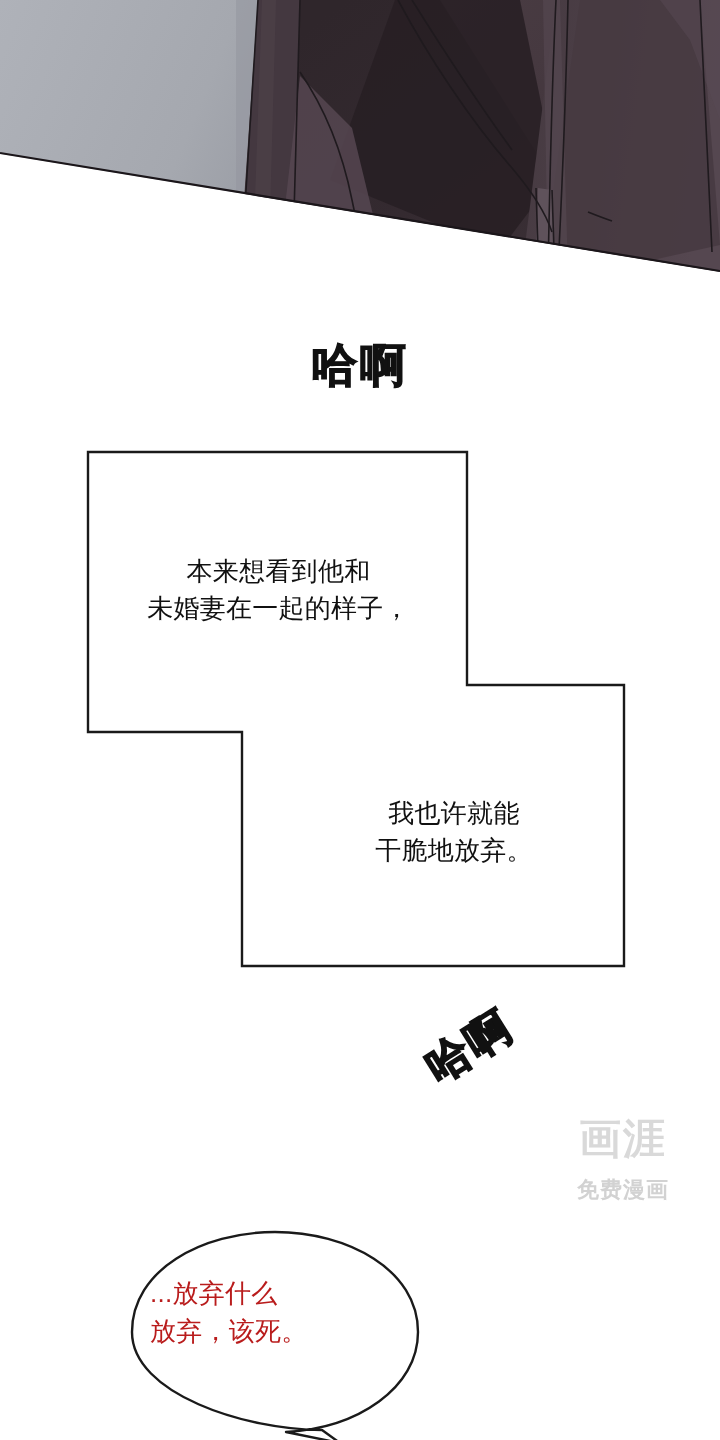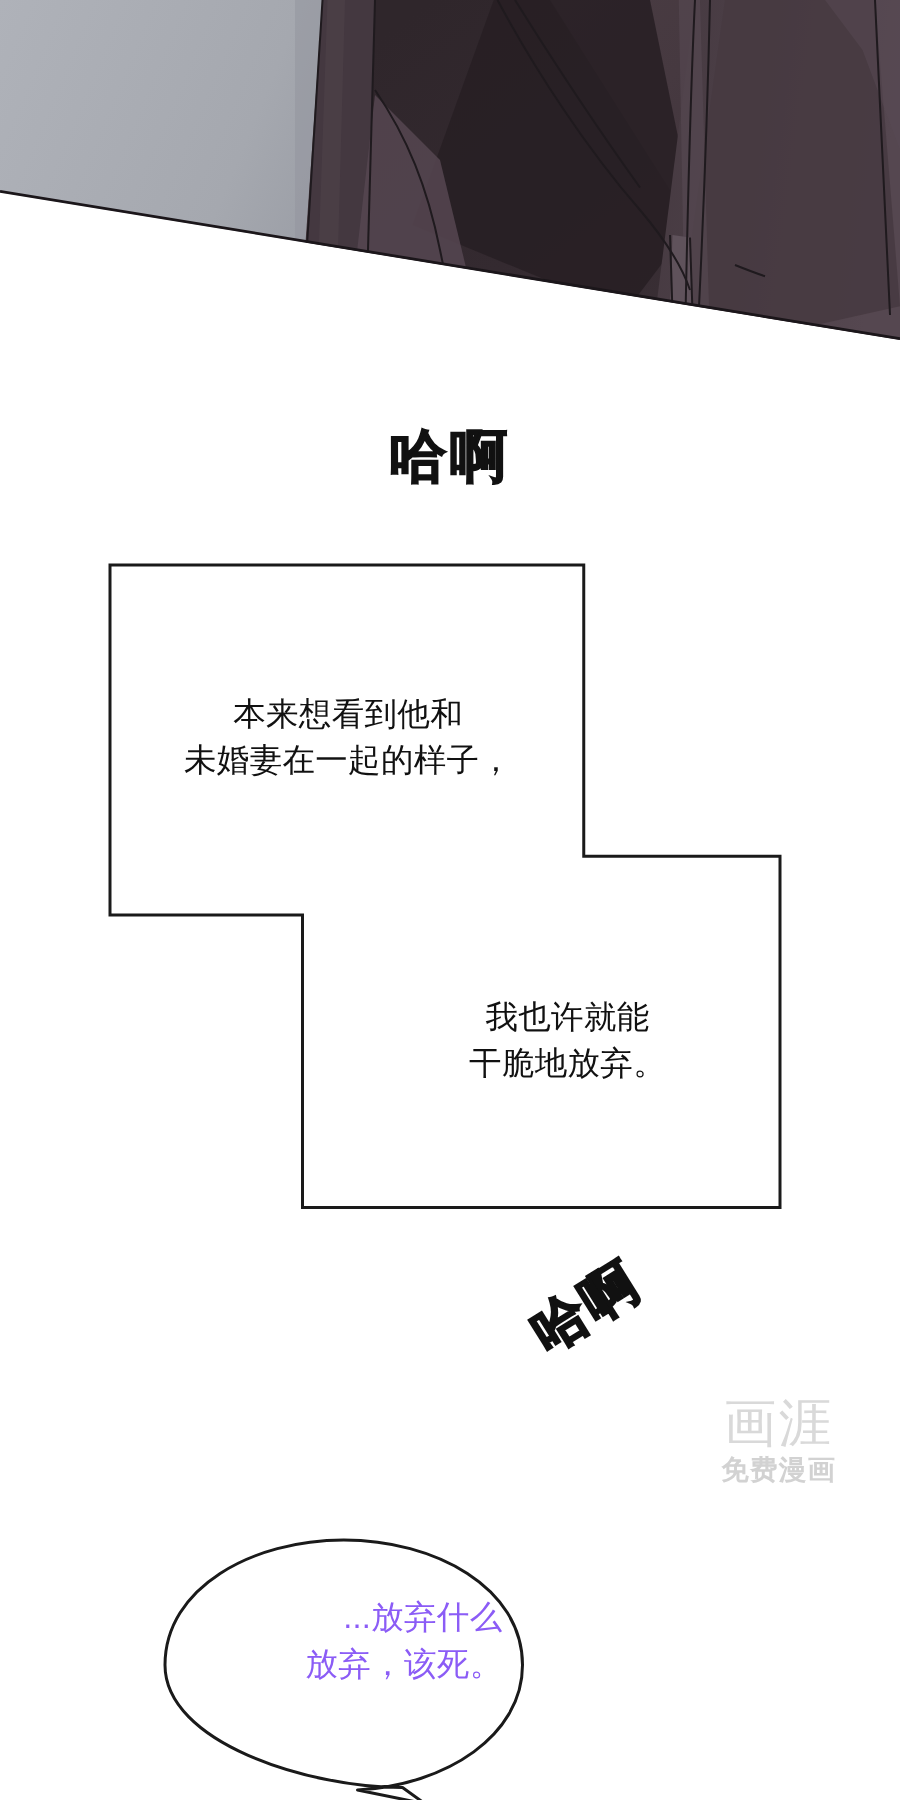--- a/index.html
+++ b/index.html
@@ -106,53 +106,53 @@
     display: block;
     position: absolute;
     left: 0;
     top: 0;
   }
   #bubble-text {
     position: absolute;
     left: 24px;
     top: 47px;
     width: 252px;
-    text-align: right;
-    color: #8b5cf6;
+    text-align: left;
+    color: #b91c1c;
     font-size: 26px;
     line-height: 1.45;
     white-space: pre-line;
     letter-spacing: 0.01em;
   }
 
   
   #watermark {
     position: absolute;
     left: 557px;
     top: 1118px;
     width: 132px;
     text-align: center;
     user-select: none;
   }
   #watermark-main {
     font-size: 42px;
-    font-weight: 400;
+    font-weight: 700;
     color: #d9d9d9;
     letter-spacing: 2px;
     line-height: 1.02;
     text-shadow: 0 0 3px #ffffff;
     text-align: center;
   }
   #watermark-sub {
     font-size: 22px;
     font-weight: 700;
     color: #d2d2d2;
     letter-spacing: 1px;
     line-height: 1.2;
-    margin-top: 2px;
+    margin-top: 16px;
     text-shadow: 0 0 3px #ffffff;
   }
 </style>
 </head>
 <body>
 
 <div id="page">
 
   <div id="artwork">
     <svg width="720" height="285" viewBox="0 0 720 285" xmlns="http://www.w3.org/2000/svg">

